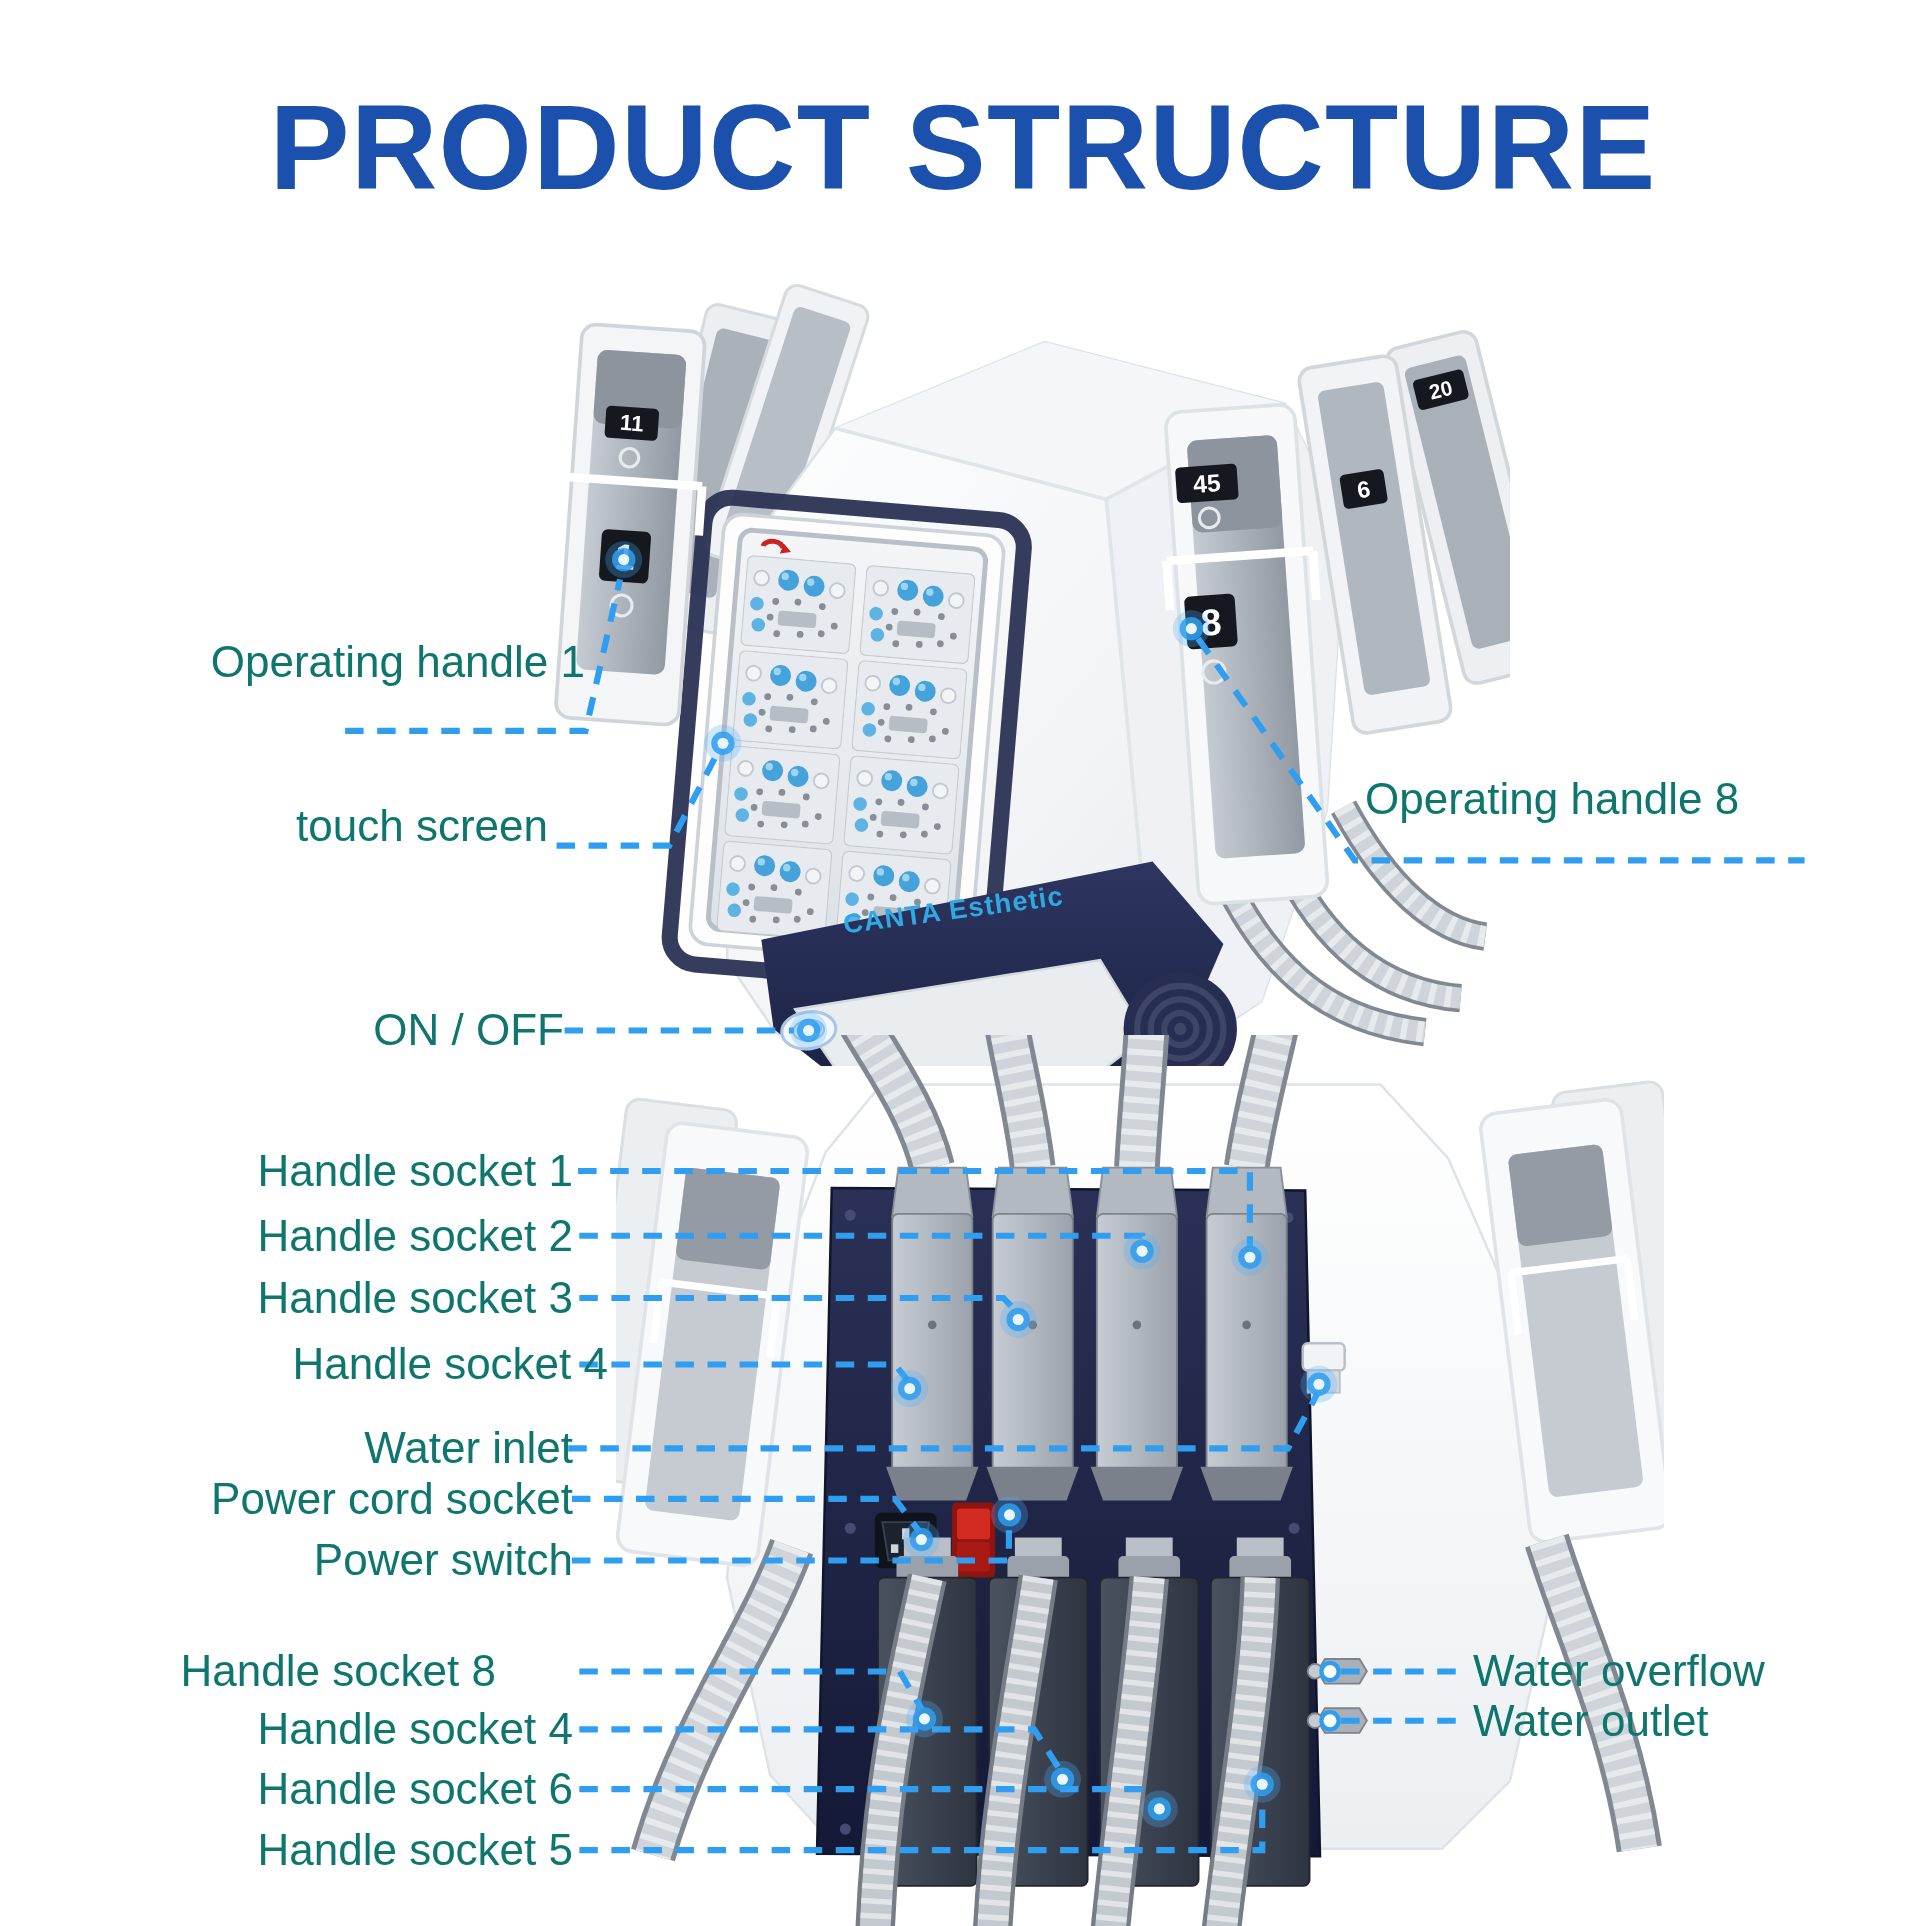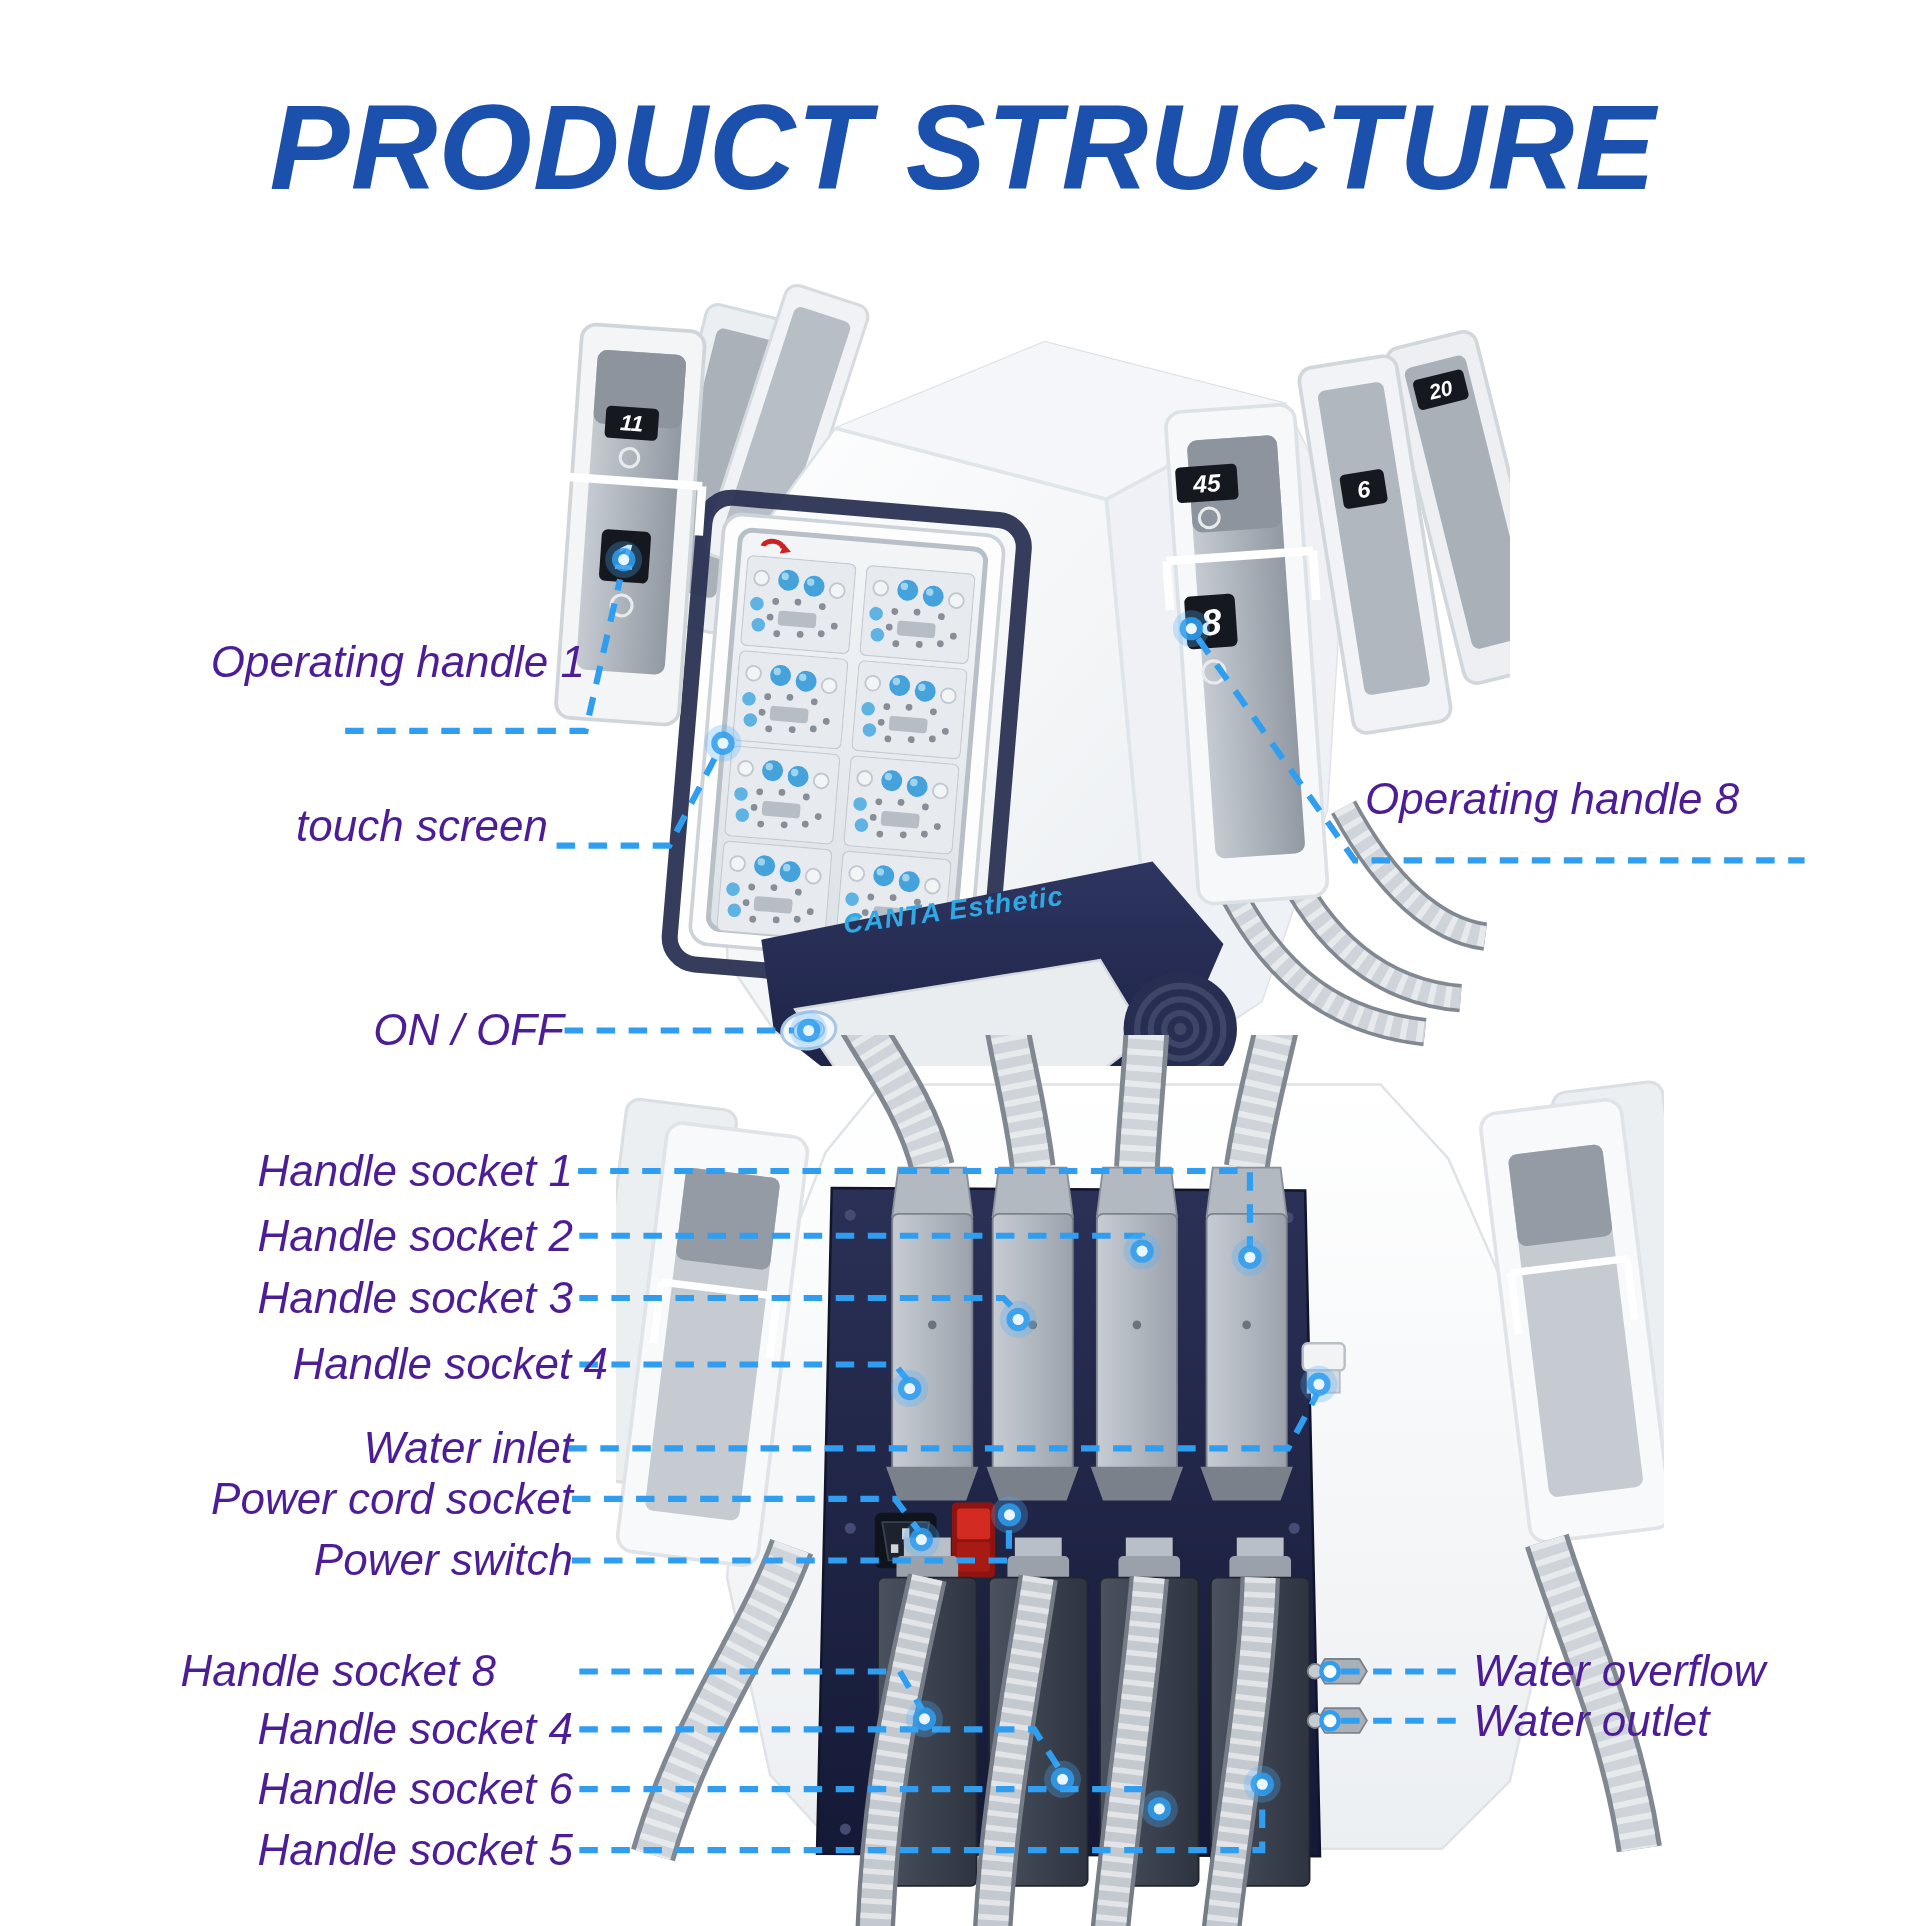--- a/index.html
+++ b/index.html
@@ -1,20 +1,20 @@
 <!DOCTYPE html>
 <html style="font-size:10px"><head>
 <meta charset="utf-8">
 <style>
   html,body{margin:0;padding:0;background:#ffffff;}
   .page{position:relative;width:1926px;height:1926px;background:#fff;overflow:hidden;
-        font-family:"Liberation Sans","DejaVu Sans",sans-serif;font-style:italic;}
+        font-family:"Liberation Sans","DejaVu Sans",sans-serif;}
   .title{position:absolute;left:0;top:86px;width:100%;text-align:center;
          font-size:120px;line-height:123px;font-weight:bold;letter-spacing:1.2px;color:#1b50ad;}
-  .lbl{position:absolute;font-size:44px;line-height:44px;color:#4c1d95;white-space:nowrap;}
+  .lbl{position:absolute;font-size:44px;line-height:44px;color:#0f766e;white-space:nowrap;}
   .ra{text-align:right;}
   svg text{font-family:"Liberation Sans","DejaVu Sans",sans-serif;}
   .hoseO{fill:none;stroke:#818892;stroke-width:74px;}
   .hoseI{fill:none;stroke:#cfd4da;stroke-width:58px;}
   .hoseS{fill:none;stroke:#ffffff;stroke-width:58px;stroke-dasharray:10 16;opacity:.5;}
   .hose2O{fill:none;stroke:#767d87;stroke-width:64px;}
   .hose2I{fill:none;stroke:#c4c9d0;stroke-width:50px;}
   .hose2S{fill:none;stroke:#ffffff;stroke-width:50px;stroke-dasharray:9 15;opacity:.5;}
   .dash{fill:none;stroke:#2f9ef0;stroke-width:10px;stroke-dasharray:30 22;}
 </style>

